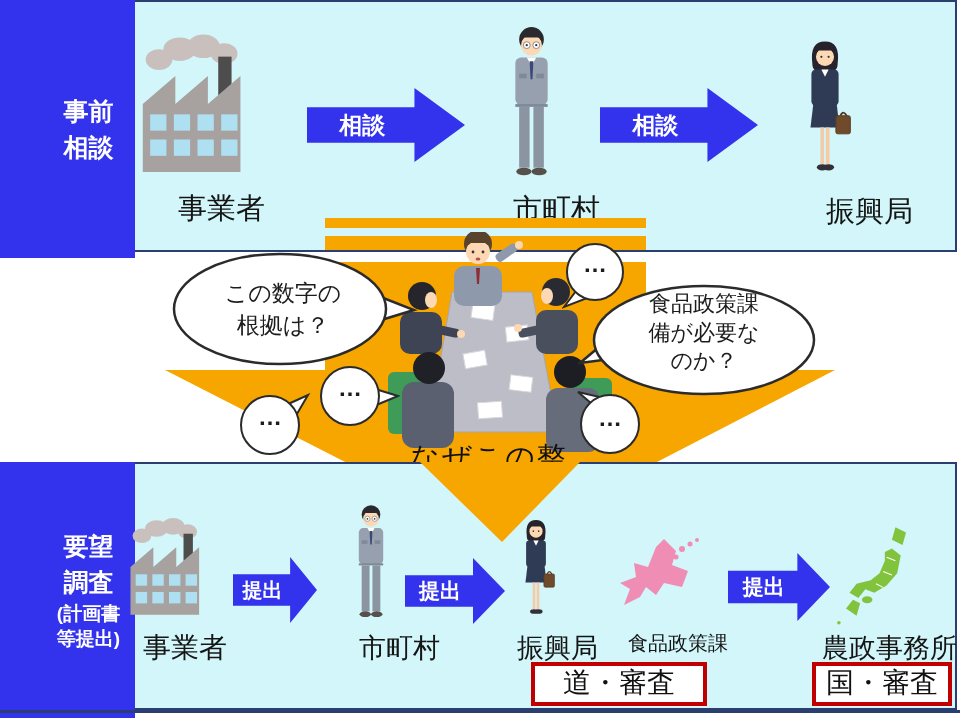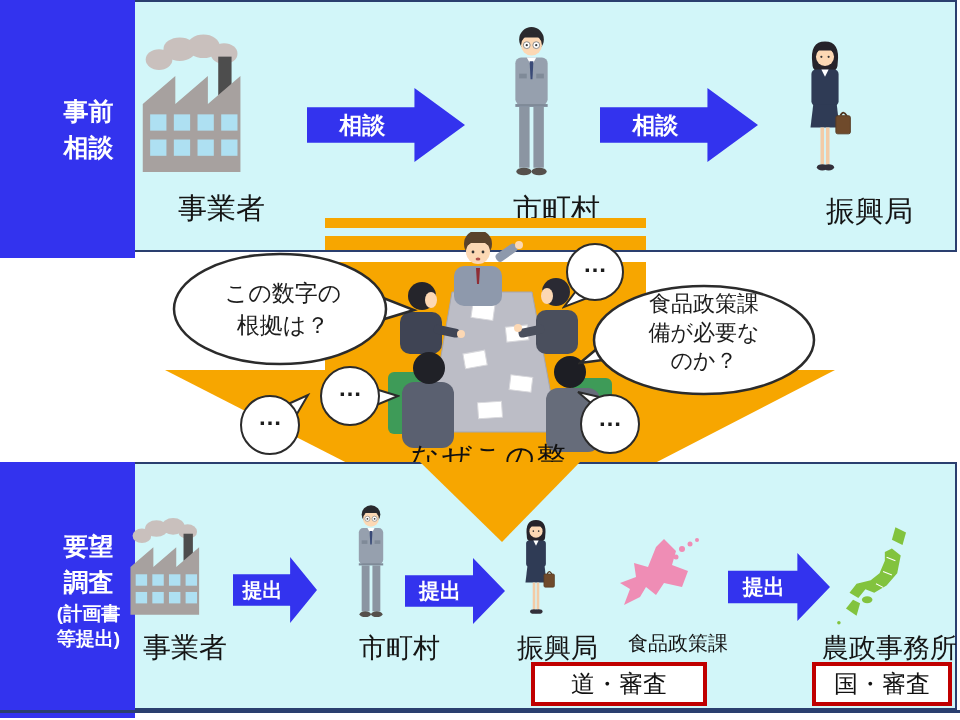--- a/index.html
+++ b/index.html
@@ -16,21 +16,21 @@
          clip-path:polygon(0% 26%,68% 26%,68% 0%,100% 50%,68% 100%,68% 74%,0% 74%);}
   .arrow span{padding-right:30%;}
   
   .station-label{color:#151515;text-align:right;white-space:nowrap;}
   
   .orange{background:#f7a600;}
   
   .bubble-text{color:#1c1c1c;text-align:center;}
   .bubble-text div{display:block;}
   
-  .review-box{background:#ffffff;border:4px solid #c00000;color:#111;display:flex;align-items:center;justify-content:center;font-size:24px;box-sizing:border-box;}
+  .review-box{background:#ffffff;border:4px solid #c00000;color:#111;display:flex;align-items:flex-end;justify-content:center;font-size:28px;box-sizing:border-box;}
   .caption{color:#111;text-align:center;font-size:29px;letter-spacing:2px;}
   .navy-line{background:#2a3f6f;}
 </style>
 </head>
 <body>
 
 <svg width="0" height="0" style="position:absolute" aria-hidden="true">
 <defs>
   <symbol id="sym-factory" viewBox="0 0 100 100">
     <ellipse cx="23" cy="20" rx="9" ry="7" fill="#c9c0bd"></ellipse>

